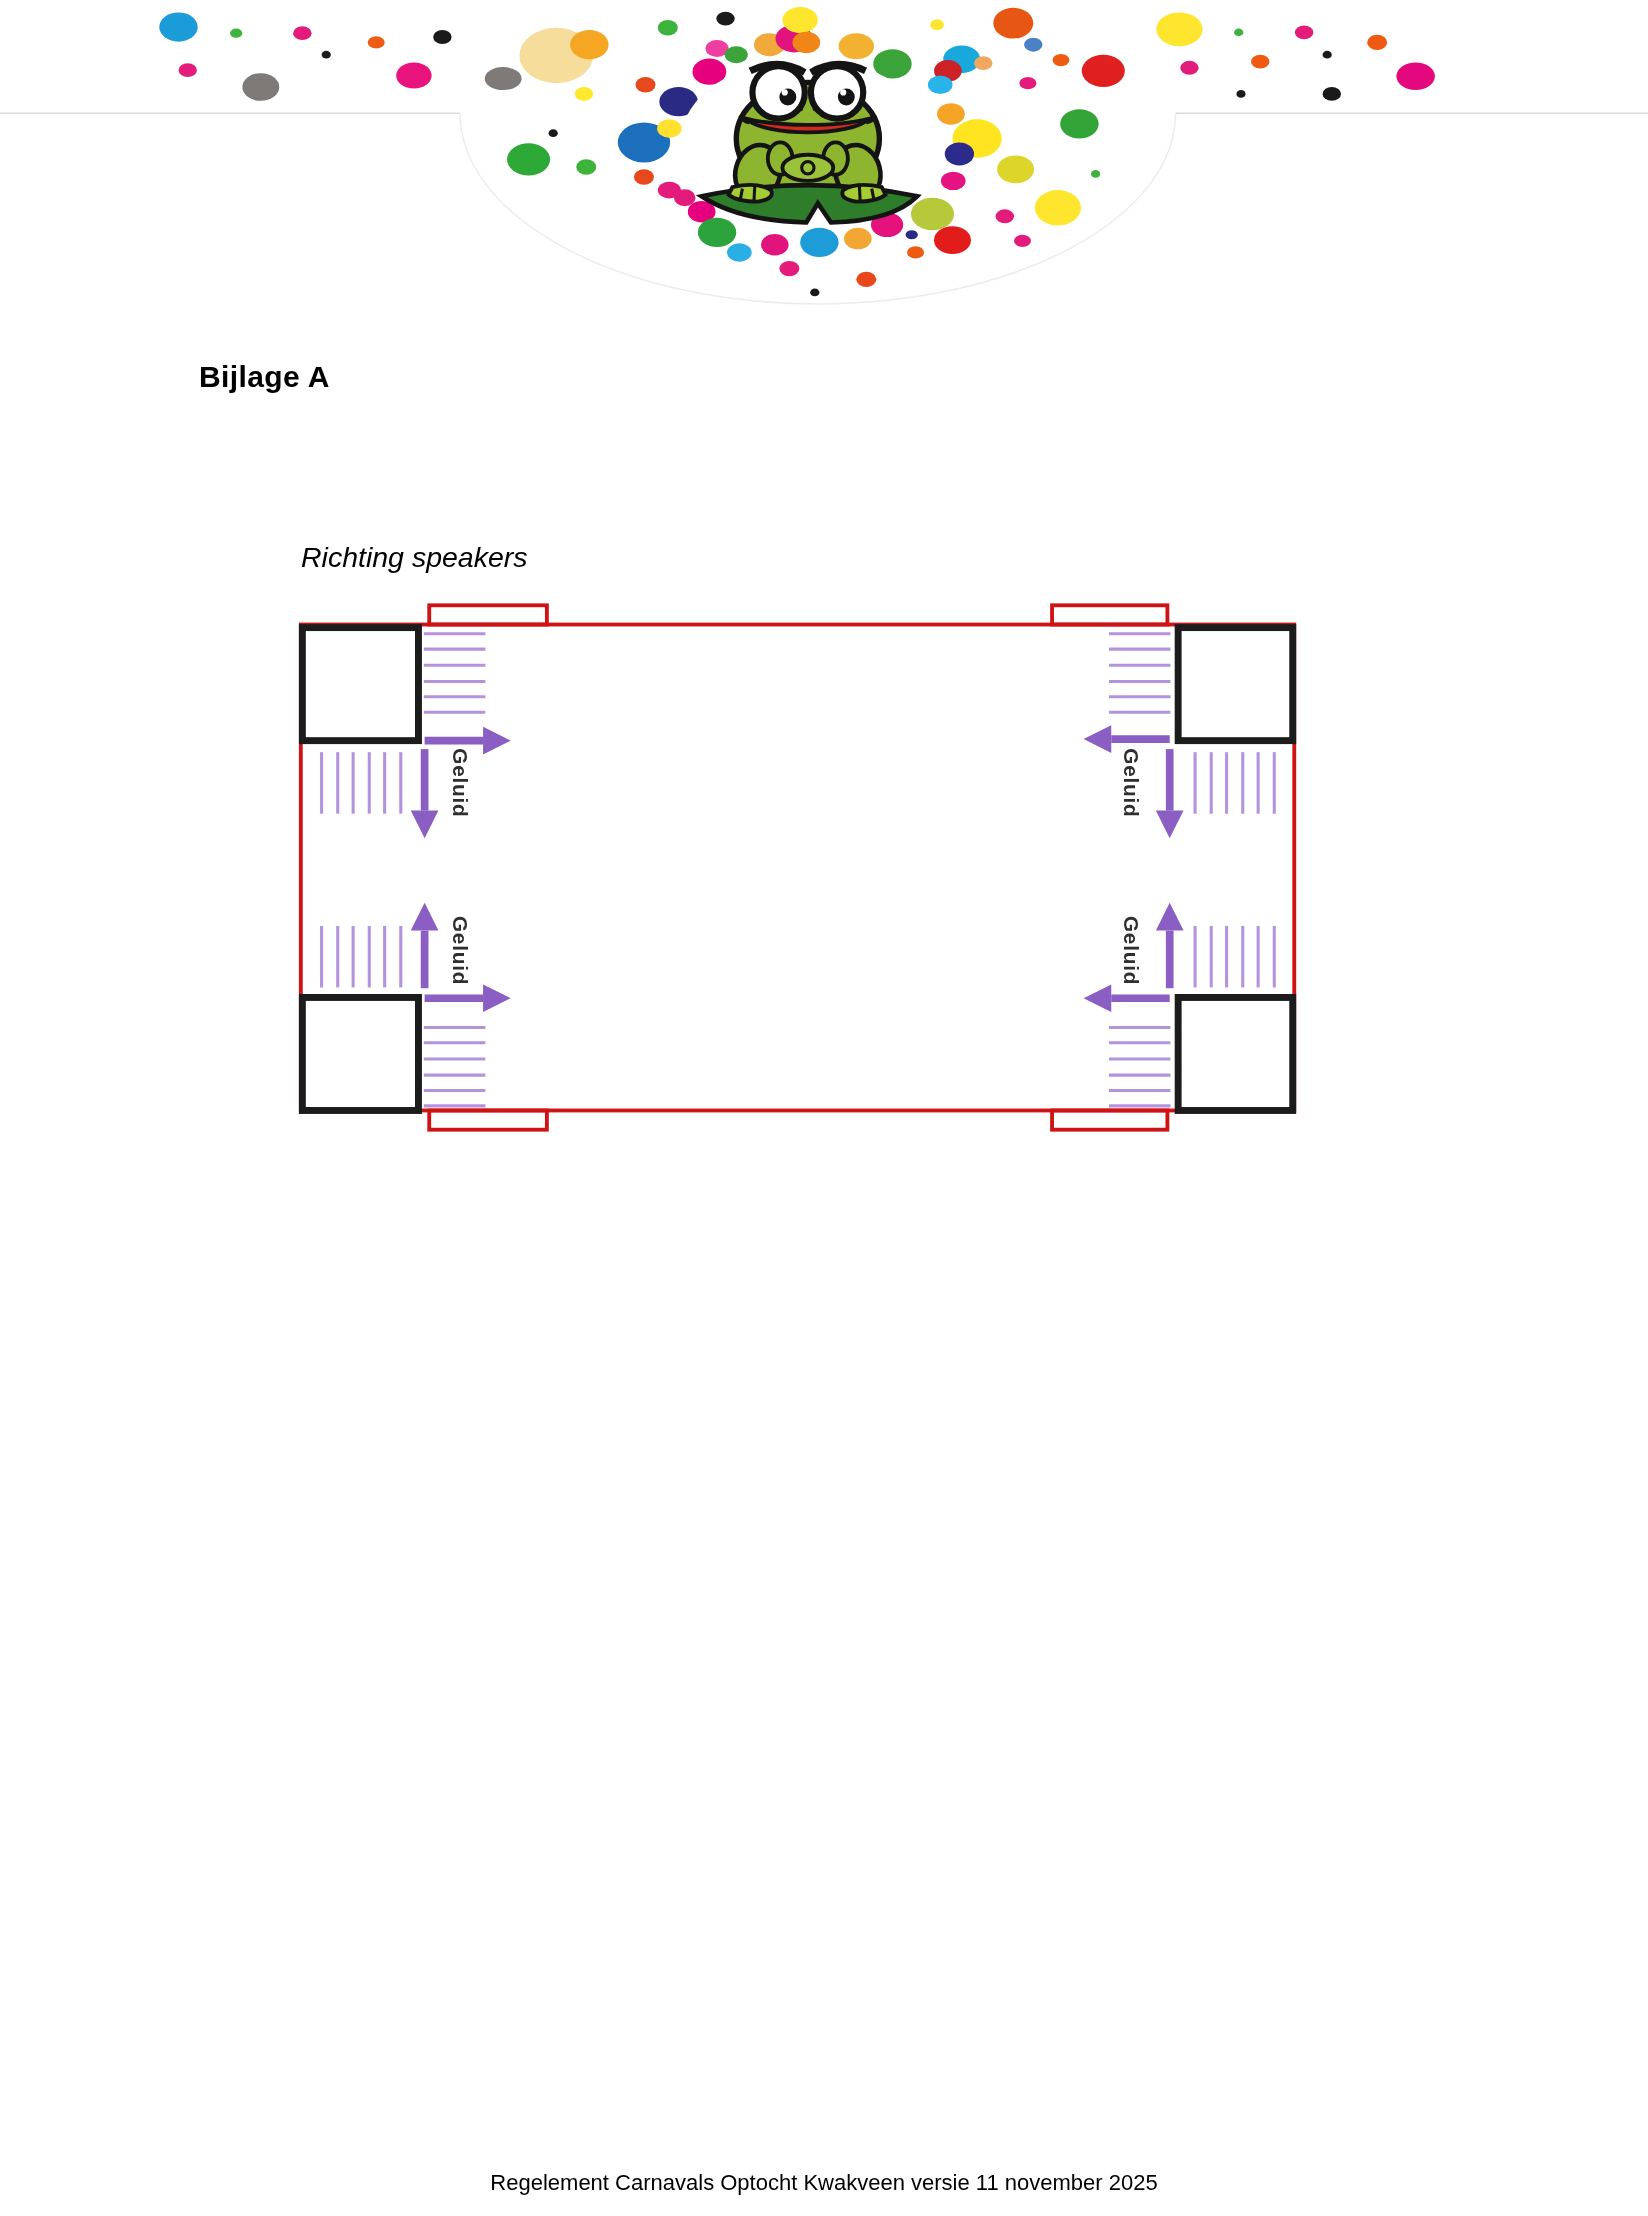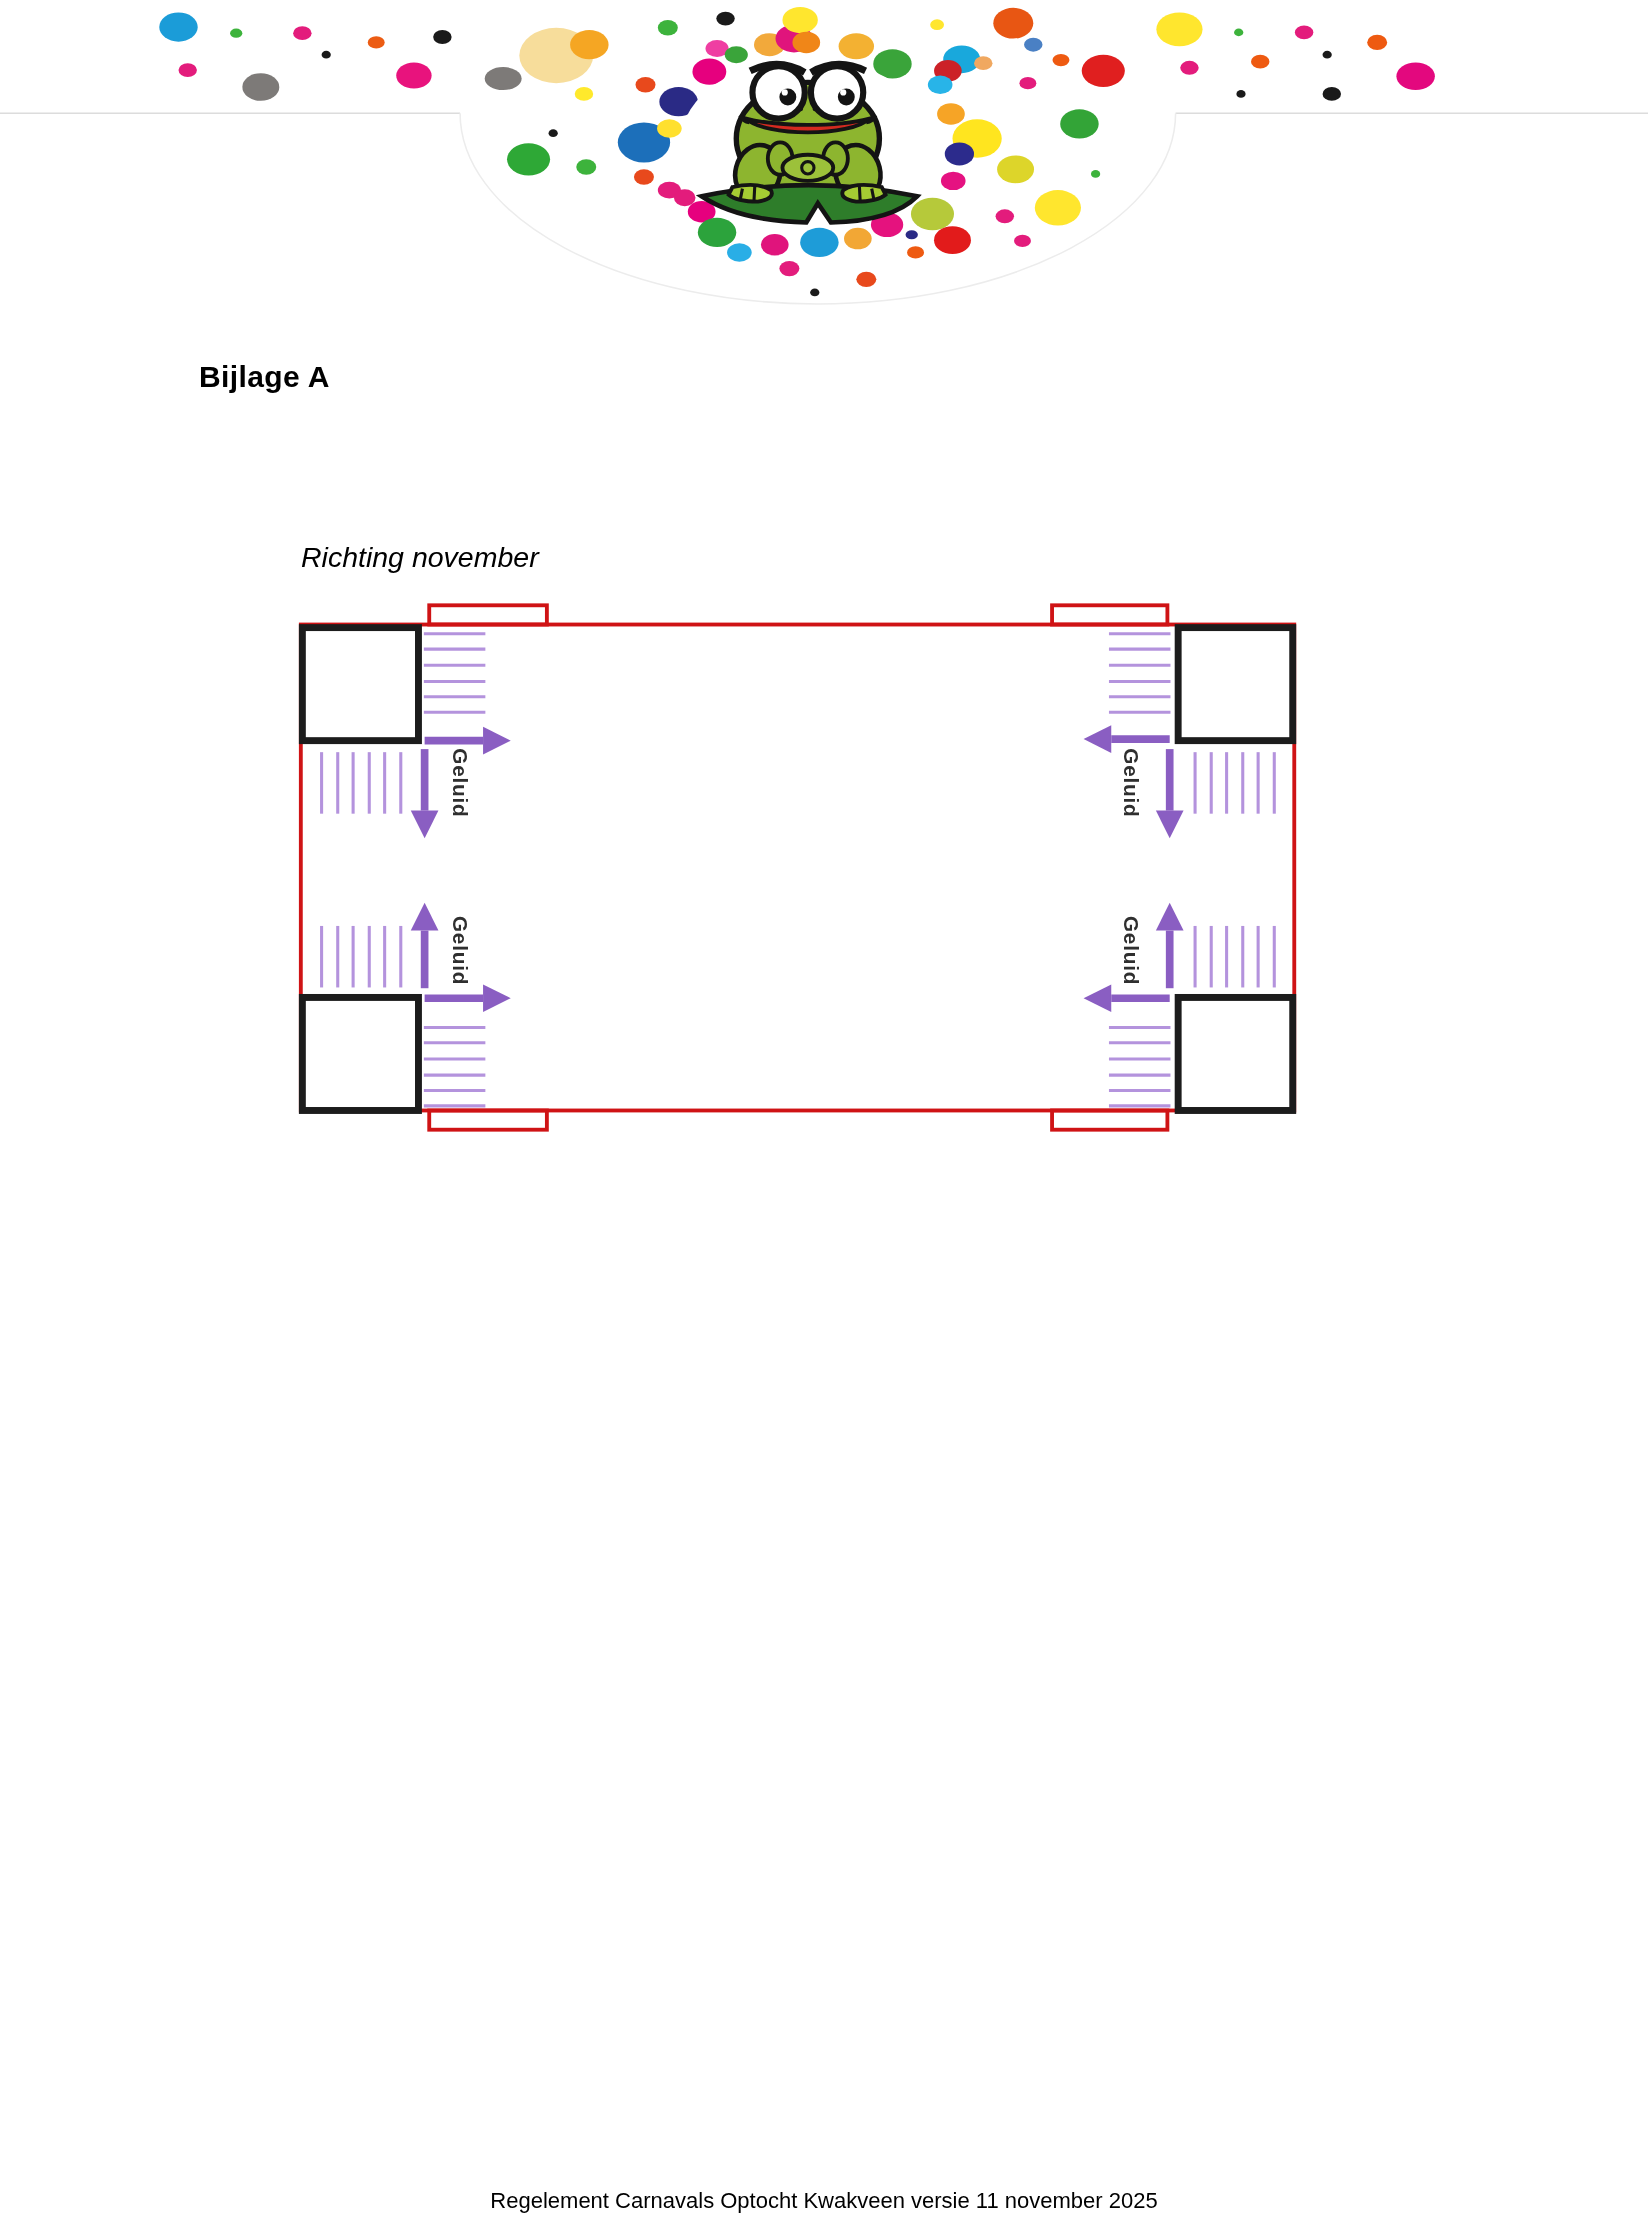--- a/index.html
+++ b/index.html
@@ -12,21 +12,21 @@
   .doc-heading{
     position:absolute;left:199px;top:360px;
     font-size:30px;font-weight:bold;color:#000;letter-spacing:0.4px;
   }
   .doc-subtitle{
     position:absolute;left:301px;top:541px;
     font-size:28.5px;font-style:italic;color:#000;
   }
   .doc-footer{
     position:absolute;left:0;top:2170px;width:1648px;
-    text-align:center;font-size:22px;color:#000;margin-top:18px;
+    text-align:center;font-size:22px;color:#000;
   }
   .geluid-text{
     font-family:"Liberation Sans",sans-serif;
     font-size:27px;font-weight:bold;letter-spacing:1px;
   }
 </style>
 </head>
 <body>
 
 <div class="page">
@@ -152,21 +152,21 @@
 
       <path d="M 952,243 Q 985,236 1002,247 Q 1008,258 985,262 Q 958,262 947,253 Z" fill="#a5cc33" stroke="#141414" stroke-width="5"></path>
       <path d="M 1146,243 Q 1113,236 1096,247 Q 1090,258 1113,262 Q 1140,262 1151,253 Z" fill="#a5cc33" stroke="#141414" stroke-width="5"></path>
       <path d="M 965,245 L 962,260 M 981,242 L 980,261" stroke="#141414" stroke-width="4" fill="none"></path>
       <path d="M 1133,245 L 1136,260 M 1117,242 L 1118,261" stroke="#141414" stroke-width="4" fill="none"></path>
     </g>
   </svg>
 
   <div class="doc-heading">Bijlage A</div>
 
-  <div class="doc-subtitle">Richting november</div>
+  <div class="doc-subtitle">Richting speakers</div>
 
   <svg class="diagram-svg" width="1108" height="569" viewBox="340 770 1440 740">
 
     <rect x="390" y="811" width="1292" height="632" fill="none" stroke-width="5" stroke="#cf1315"></rect>
 
     <rect x="557" y="786" width="153" height="25" fill="none" stroke-width="5" stroke="#cf1315"></rect>
     <rect x="1367" y="786" width="150" height="25" fill="none" stroke-width="5" stroke="#cf1315"></rect>
     <rect x="557" y="1443" width="153" height="25" fill="none" stroke-width="5" stroke="#cf1315"></rect>
     <rect x="1367" y="1443" width="150" height="25" fill="none" stroke-width="5" stroke="#cf1315"></rect>
 

